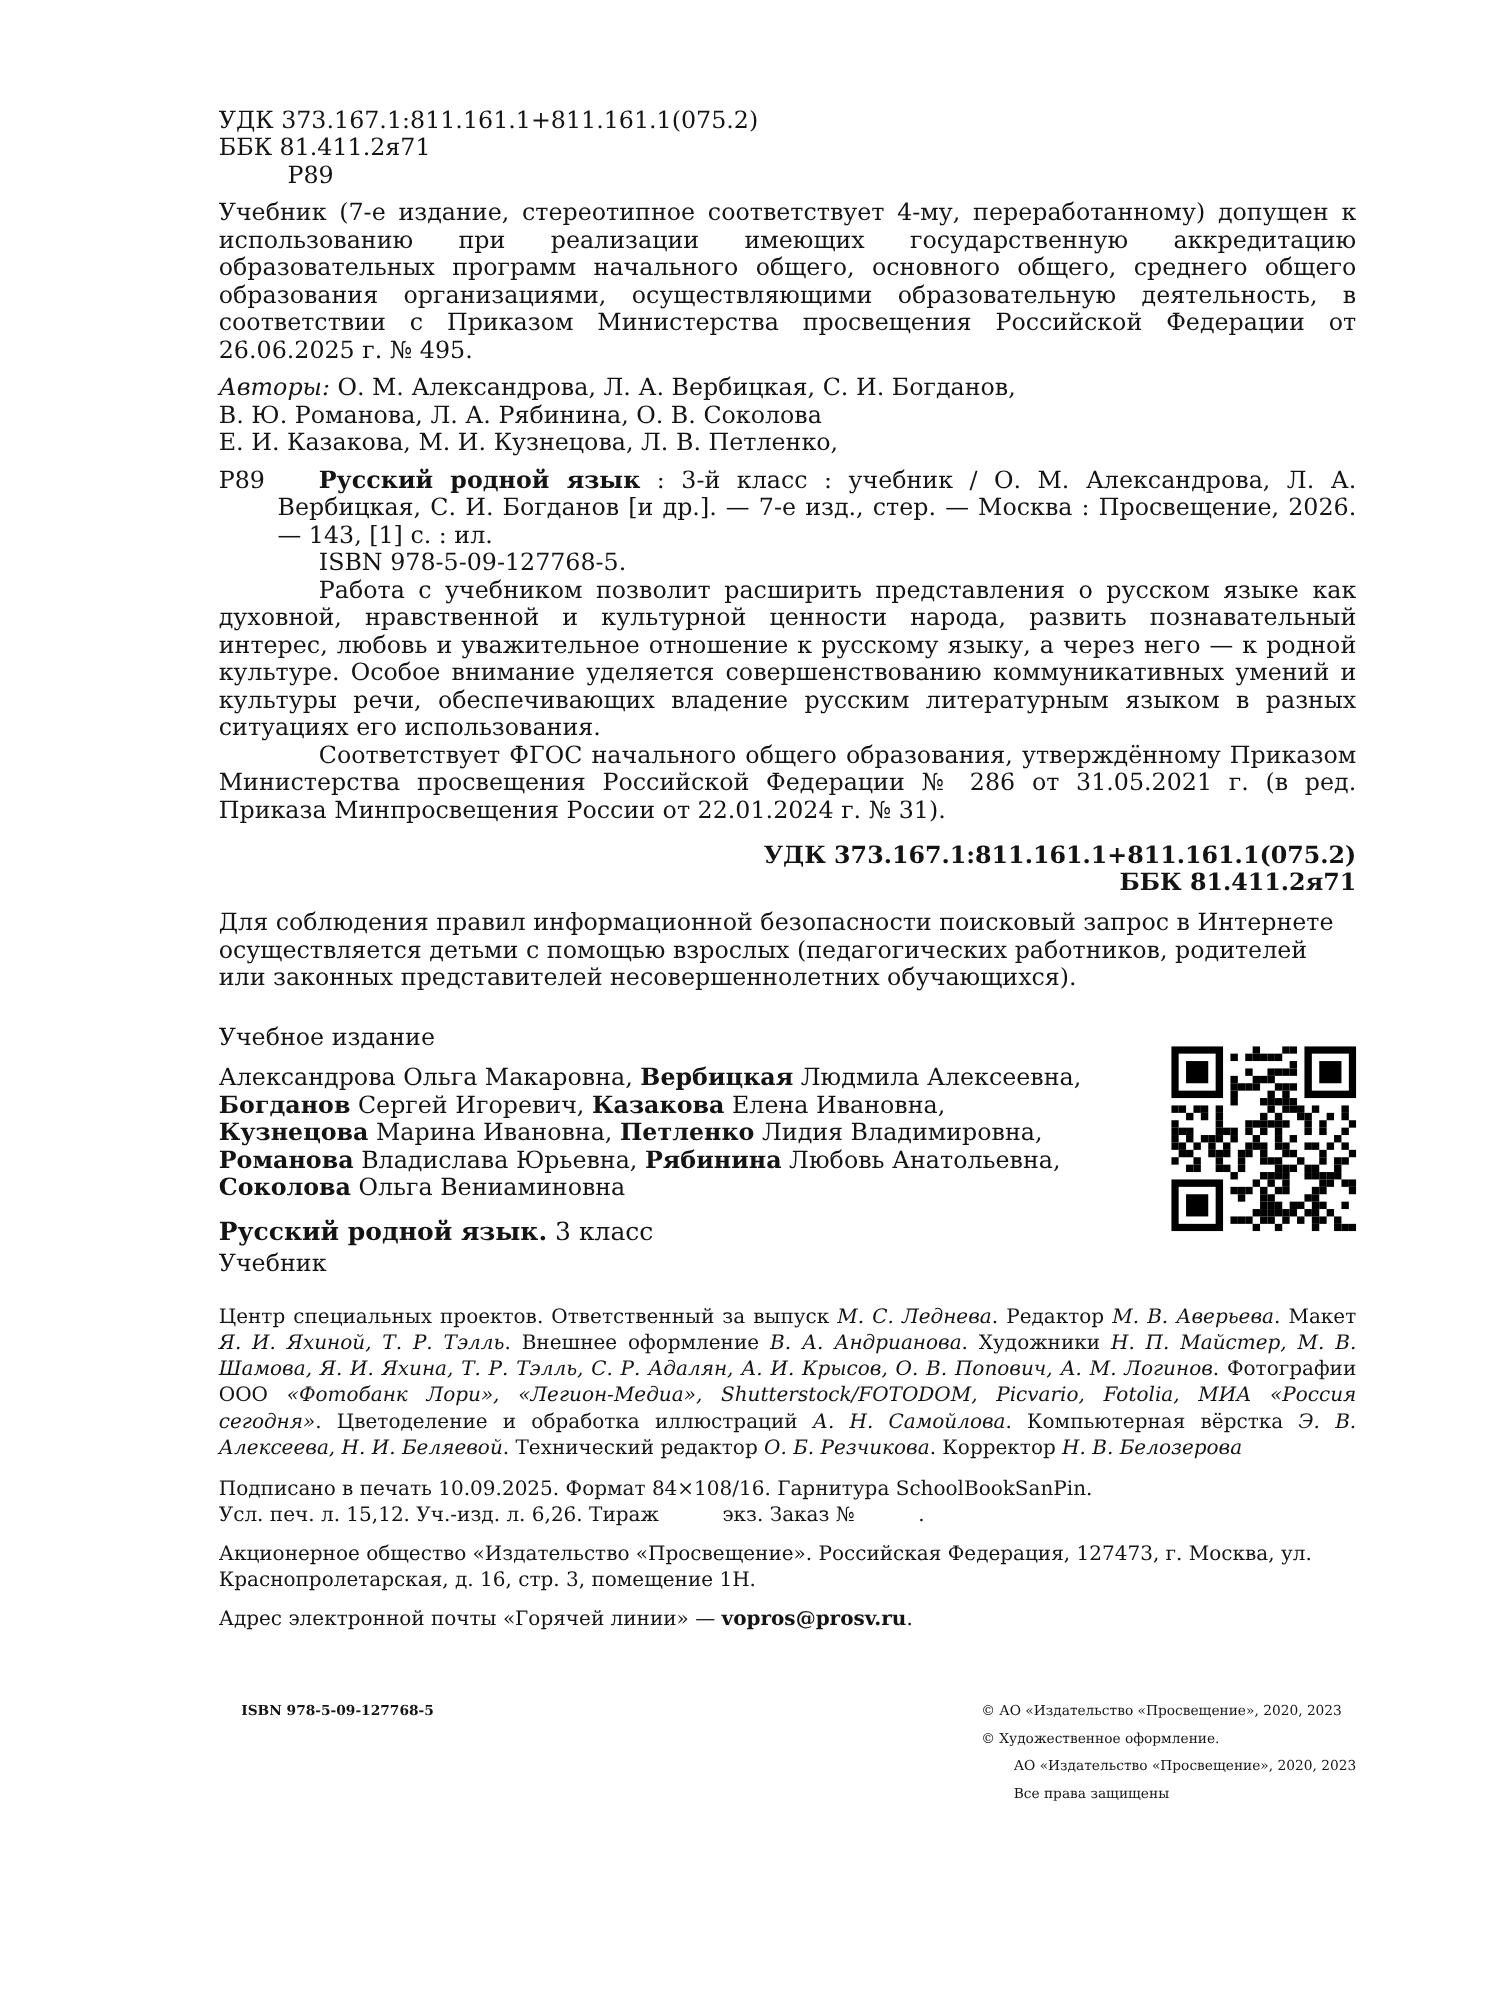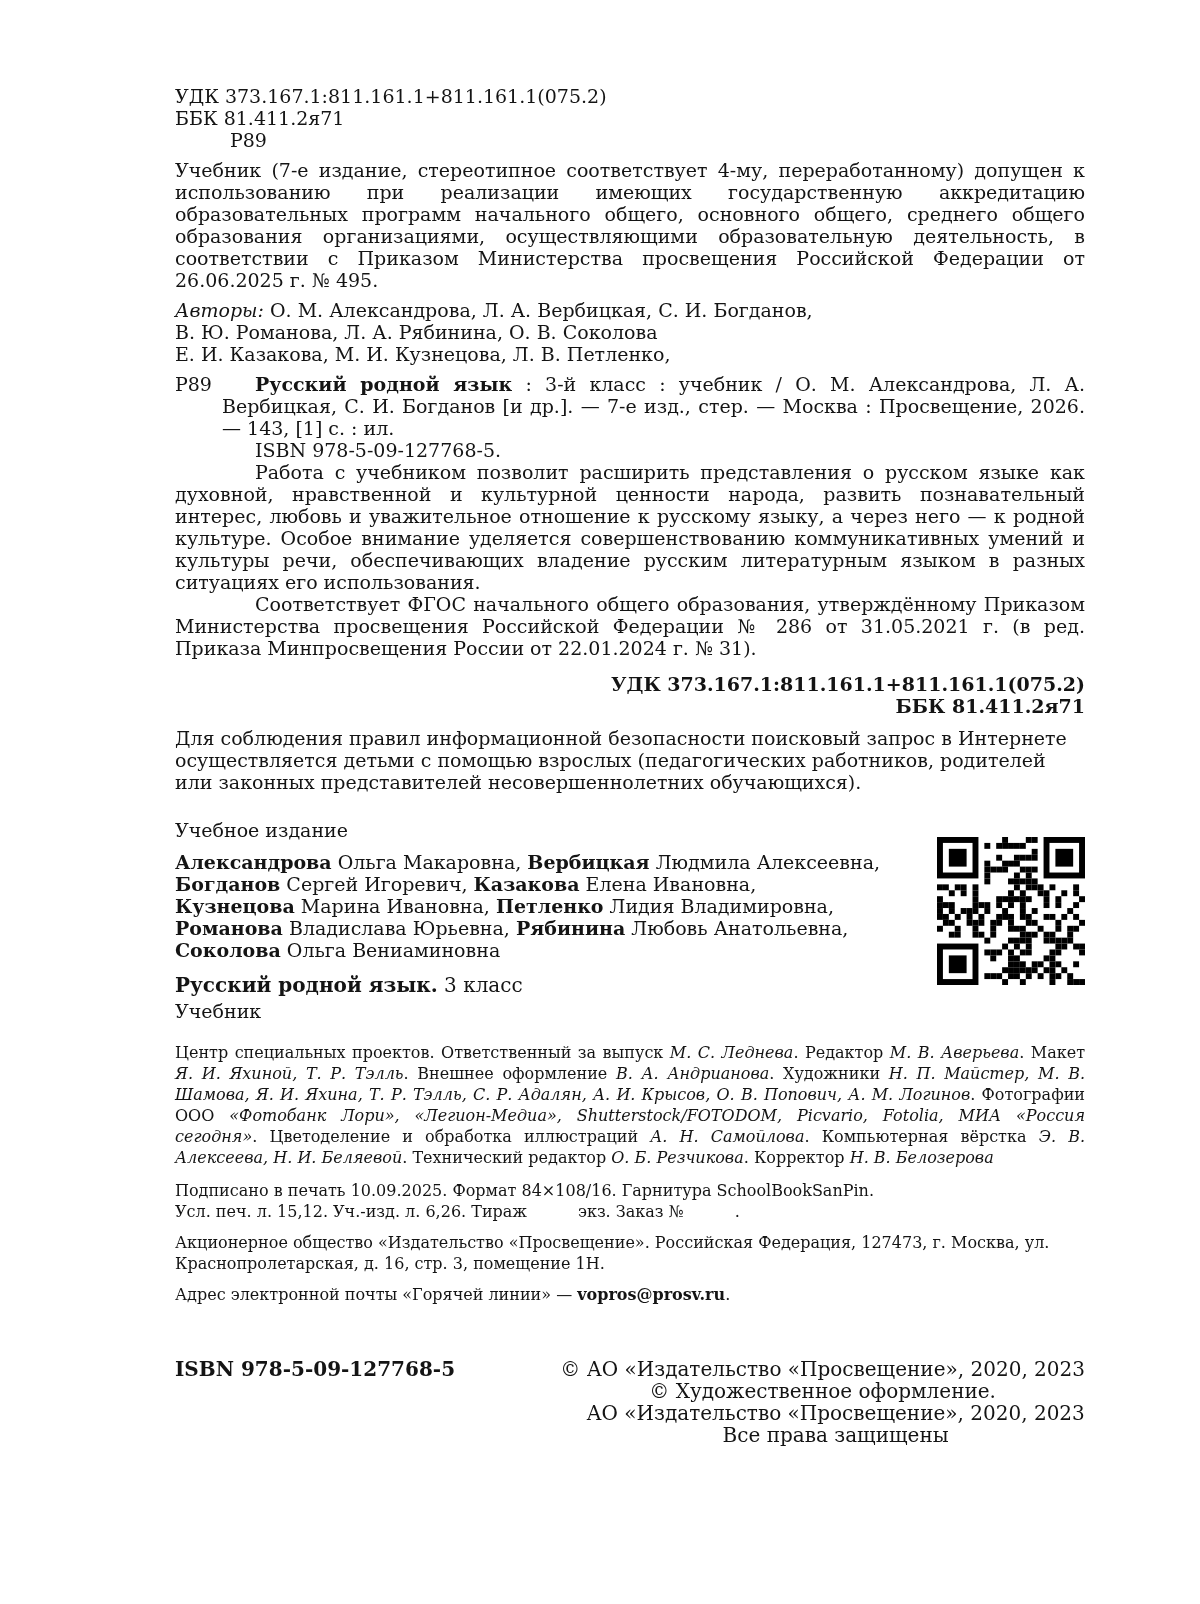--- a/index.html
+++ b/index.html
@@ -34,25 +34,25 @@
   .bib-text { text-indent: 33px; }
   .bib-isbn { text-indent: 33px; }
   .small { font-size: 16px; line-height: 21px; }
   .pre { white-space: pre-wrap; }
   .edition { position: relative; }
   .qr { position: absolute; top: 18px; right: 0; width: 148px; height: 148px; }
   .qr svg { display: block; width: 148px; height: 148px; }
   .names { max-width: 760px; }
   .book-title { font-size: 20px; line-height: 25px; }
   .footer {
-    position: absolute; left: 175px; right: 115px; top: 1358px;
+    position: absolute; left: 193px; right: 115px; top: 1358px;
     display: flex; justify-content: space-between; align-items: flex-start;
-    font-size: 20px; line-height: 22px; gap: 46px;
+    font-size: 11px; line-height: 22px; gap: 46px;
   }
-  .copyright { text-align: center; }
+  .copyright { text-align: left; }
   .cr-indent { padding-left: 26px; }
 </style>
 </head>
 <body>
 
 <div class="page">
 
   <div>
     <p>УДК 373.167.1:811.161.1+811.161.1(075.2)</p>
     <p>ББК 81.411.2я71</p>
@@ -294,21 +294,21 @@
             <rect fill="#fff" x="114" y="6" width="30" height="30"></rect>
             <rect x="120" y="12" width="18" height="18"></rect>
             <rect x="0" y="108" width="42" height="42"></rect>
             <rect fill="#fff" x="6" y="114" width="30" height="30"></rect>
             <rect x="12" y="120" width="18" height="18"></rect>
           </g>
         </svg>
     </div>
     <p class="italic">Учебное издание</p>
     <div class="names mt10">
-      <p><span style="font-weight: bold;">Александрова</span><span> Ольга Макаровна, </span><span style="font-weight: bold;">Вербицкая</span><span> Людмила Алексеевна,</span></p>
+      <p><span style="font-weight: normal;">Александрова</span><span> Ольга Макаровна, </span><span style="font-weight: bold;">Вербицкая</span><span> Людмила Алексеевна,</span></p>
       <p><span style="font-weight: bold;">Богданов</span><span> Сергей Игоревич, </span><span style="font-weight: bold;">Казакова</span><span> Елена Ивановна,</span></p>
       <p><span style="font-weight: bold;">Кузнецова</span><span> Марина Ивановна, </span><span style="font-weight: bold;">Петленко</span><span> Лидия Владимировна,</span></p>
       <p><span style="font-weight: bold;">Романова</span><span> Владислава Юрьевна, </span><span style="font-weight: bold; margin-top: 23px;">Рябинина</span><span> Любовь Анатольевна,</span></p>
       <p><span style="font-weight: bold;">Соколова</span><span> Ольга Вениаминовна</span></p>
     </div>
     <p class="book-title mt12"><span style="font-weight: bold;">Русский родной язык.</span><span> 3 класс</span></p>
     <p class="mt2">Учебник</p>
   </div>
 
   <p class="small just mt20"><span>Центр специальных проектов. Ответственный за выпуск </span><span style="font-style: italic;">М. С. Леднева</span><span>. Редактор </span><span style="font-style: italic;">М. В. Аверьева</span><span>. Макет </span><span style="font-style: italic;">Я. И. Яхиной, Т. Р. Тэлль</span><span>. Внешнее оформление </span><span style="font-style: italic;">В. А. Андрианова</span><span>. Художники </span><span style="font-style: italic;">Н. П. Майстер, М. В. Шамова, Я. И. Яхина, Т. Р. Тэлль, С. Р. Адалян, А. И. Крысов, О. В. Попович, А. М. Логинов</span><span>. Фотографии ООО </span><span style="font-style: italic;">«Фотобанк Лори», «Легион-Медиа», Shutterstock/FOTODOM, Picvario, Fotolia, МИА «Россия сегодня»</span><span>. Цветоделение и обработка иллюстраций </span><span style="font-style: italic;">А. Н. Самойлова</span><span>. Компьютерная вёрстка </span><span style="font-style: italic;">Э. В. Алексеева, Н. И. Беляевой</span><span>. Технический редактор </span><span style="font-style: italic;">О. Б. Резчикова</span><span>. Корректор </span><span style="font-style: italic;">Н. В. Белозерова</span></p>

